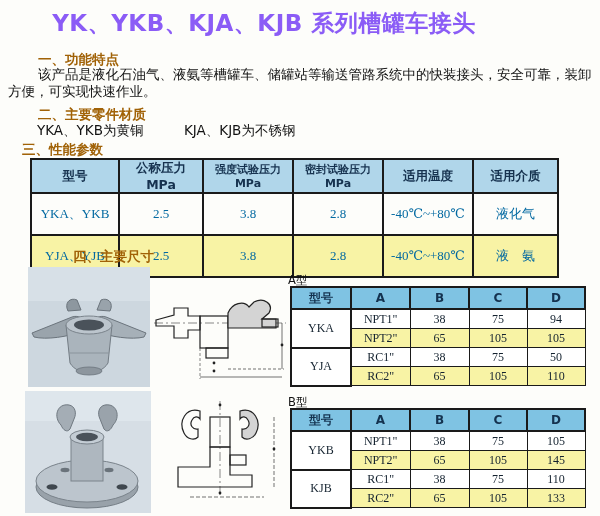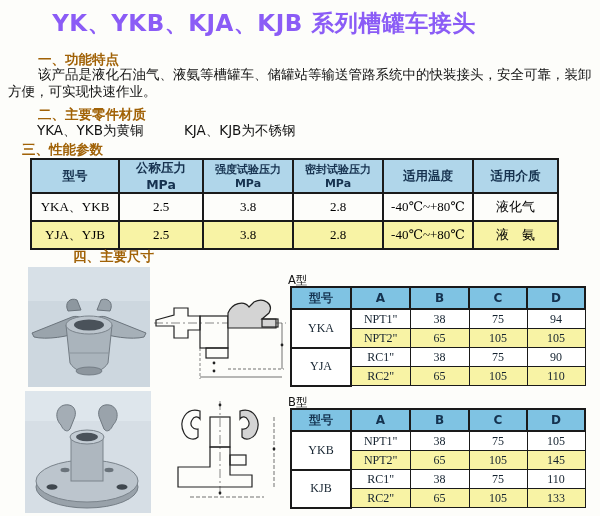--- a/index.html
+++ b/index.html
@@ -25,22 +25,22 @@
   .materials-body{top:122px;left:37px;white-space:pre;}
   
   table{border-collapse:collapse;table-layout:fixed;}
   .perf-table{position:absolute;left:30px;top:158px;width:527px;font-size:13px;}
   .perf-table th{
     background:#b0d6ea;color:#16324f;font-weight:bold;font-size:12.5px;
     border:2px solid #1a1a1a;height:30px;padding:0;
   }
   .perf-table th.h-sm{font-size:11px;}
   .perf-table td{
-    border:2px solid #1a1a1a;text-align:center;height:26px;padding:0;
-    font-family:"Liberation Serif","DejaVu Serif",serif;color:#000000;font-size:13px;
+    border:2px solid #1a1a1a;text-align:center;height:26px;padding:7px;
+    font-family:"Liberation Serif","DejaVu Serif",serif;color:#0369a1;font-size:13px;
   }
   .row-yellow td{background:#f8f3a5;}
   
   .dim-label{position:absolute;left:288px;font-size:11.5px;color:#111;}
   .dim-a-label{top:273px;}
   .dim-b-label{top:395px;}
   .dim-table{position:absolute;left:290px;width:294px;font-size:12px;}
   .dim-a{top:286px;}
   .dim-b{top:408px;}
   .dim-table th{
@@ -173,21 +173,21 @@
       <td class="cell-yellow">NPT2"</td>
       <td class="cell-yellow">65</td>
       <td class="cell-yellow">105</td>
       <td class="cell-yellow">105</td>
     </tr>
     <tr>
       <td class="model-cell" rowspan="2">YJA</td>
       <td>RC1"</td>
       <td>38</td>
       <td>75</td>
-      <td>90</td>
+      <td>50</td>
     </tr>
     <tr>
       <td class="cell-yellow">RC2"</td>
       <td class="cell-yellow">65</td>
       <td class="cell-yellow">105</td>
       <td class="cell-yellow">110</td>
     </tr>
   </tbody>
     </table>
 

